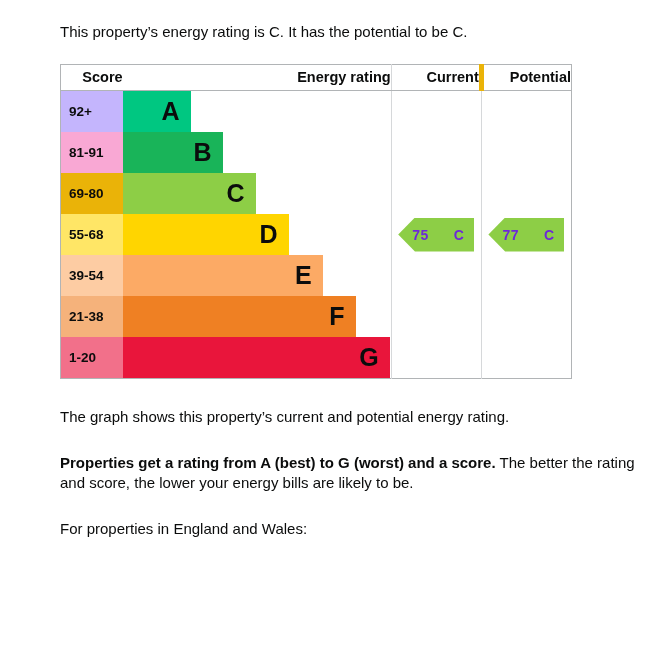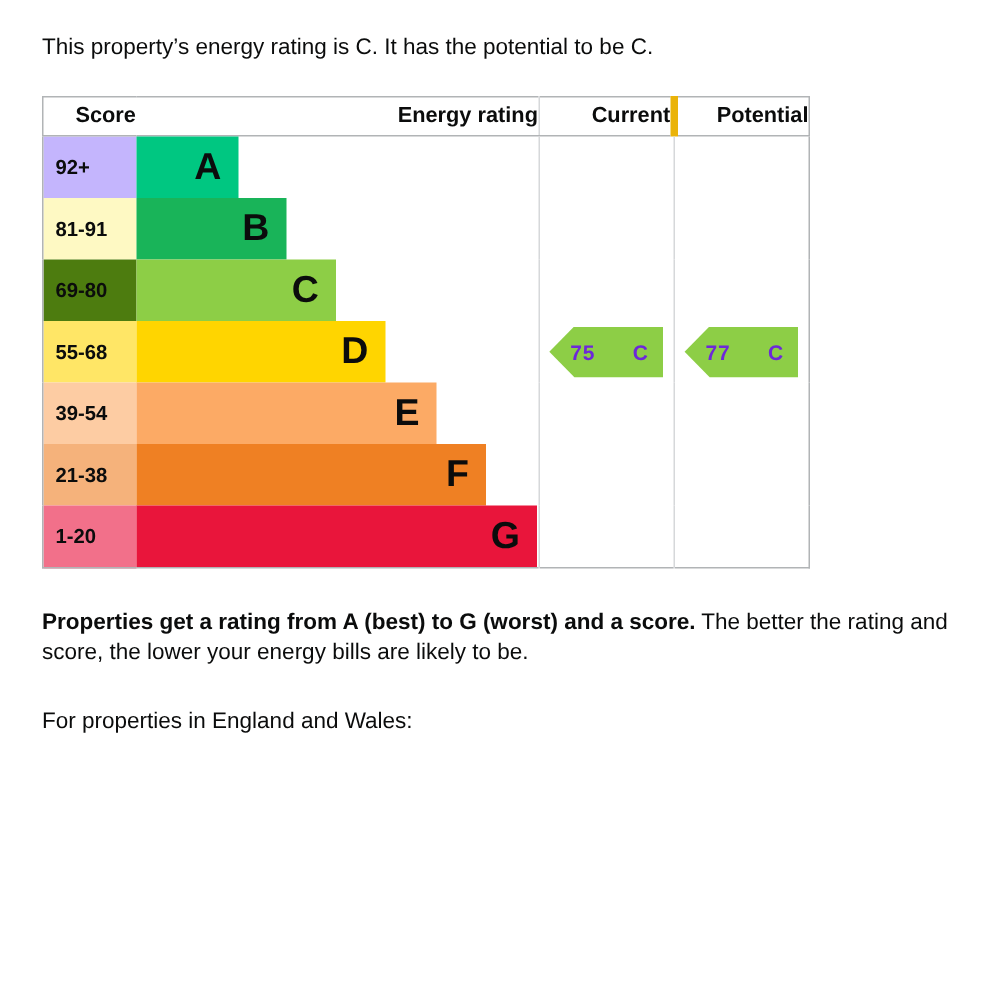--- a/index.html
+++ b/index.html
@@ -12,21 +12,21 @@
     height: 669px;
     font-family: "Liberation Sans", sans-serif;
     color: #0b0c0c;
     -webkit-font-smoothing: antialiased;
   }
   .page {
     position: relative;
     width: 656px;
     height: 557px;
     box-sizing: border-box;
-    padding: 0 0 0 28px;
+    padding: 0 0 0 60px;
   }
 
   
   .intro {
     font-size: 15px;
     line-height: 20px;
     padding-top: 22px;
     color: #0b0c0c;
   }
   .link-line {
@@ -176,28 +176,28 @@
           </td>
           <td class="marker-cell" rowspan="7">
             <div class="arrow" style="background: rgb(141, 206, 70);">
                 <span class="num">77</span>
                 <span>C</span>
               </div>
           </td>
         </tr>
 
         <tr>
-          <td class="score" style="background: #fef9c3;">81-91</td>
+          <td class="score" style="background: #f9a8d4;">81-91</td>
           <td class="bar-cell">
             <div class="bar" style="background: rgb(25, 180, 89); width: 100px;">B</div>
           </td>
         </tr>
 
         <tr>
-          <td class="score" style="background: #4d7c0f;">69-80</td>
+          <td class="score" style="background: #eab308;">69-80</td>
           <td class="bar-cell">
             <div class="bar" style="background: rgb(141, 206, 70); width: 133px;">C</div>
           </td>
         </tr>
 
         <tr>
           <td class="score" style="background: rgb(255, 230, 102);">55-68</td>
           <td class="bar-cell">
             <div class="bar" style="background: rgb(255, 213, 0); width: 166px;">D</div>
           </td>
@@ -222,17 +222,18 @@
           <td class="bar-cell">
             <div class="bar" style="background: rgb(233, 21, 59); width: 267px;">G</div>
           </td>
         </tr>
 
       </tbody>
     </table>
   </div>
 
   <div class="below">
+    <p class="p-graph">The graph shows this property’s current and potential energy rating.</p>
     <p class="p-rating"><b>Properties get a rating from A (best) to G (worst) and a score.</b><span> The better the rating and score, the lower your energy bills are likely to be.</span></p>
     <p class="p-region">For properties in England and Wales:</p>
   </div>
 
 </div>
 
 </body></html>

